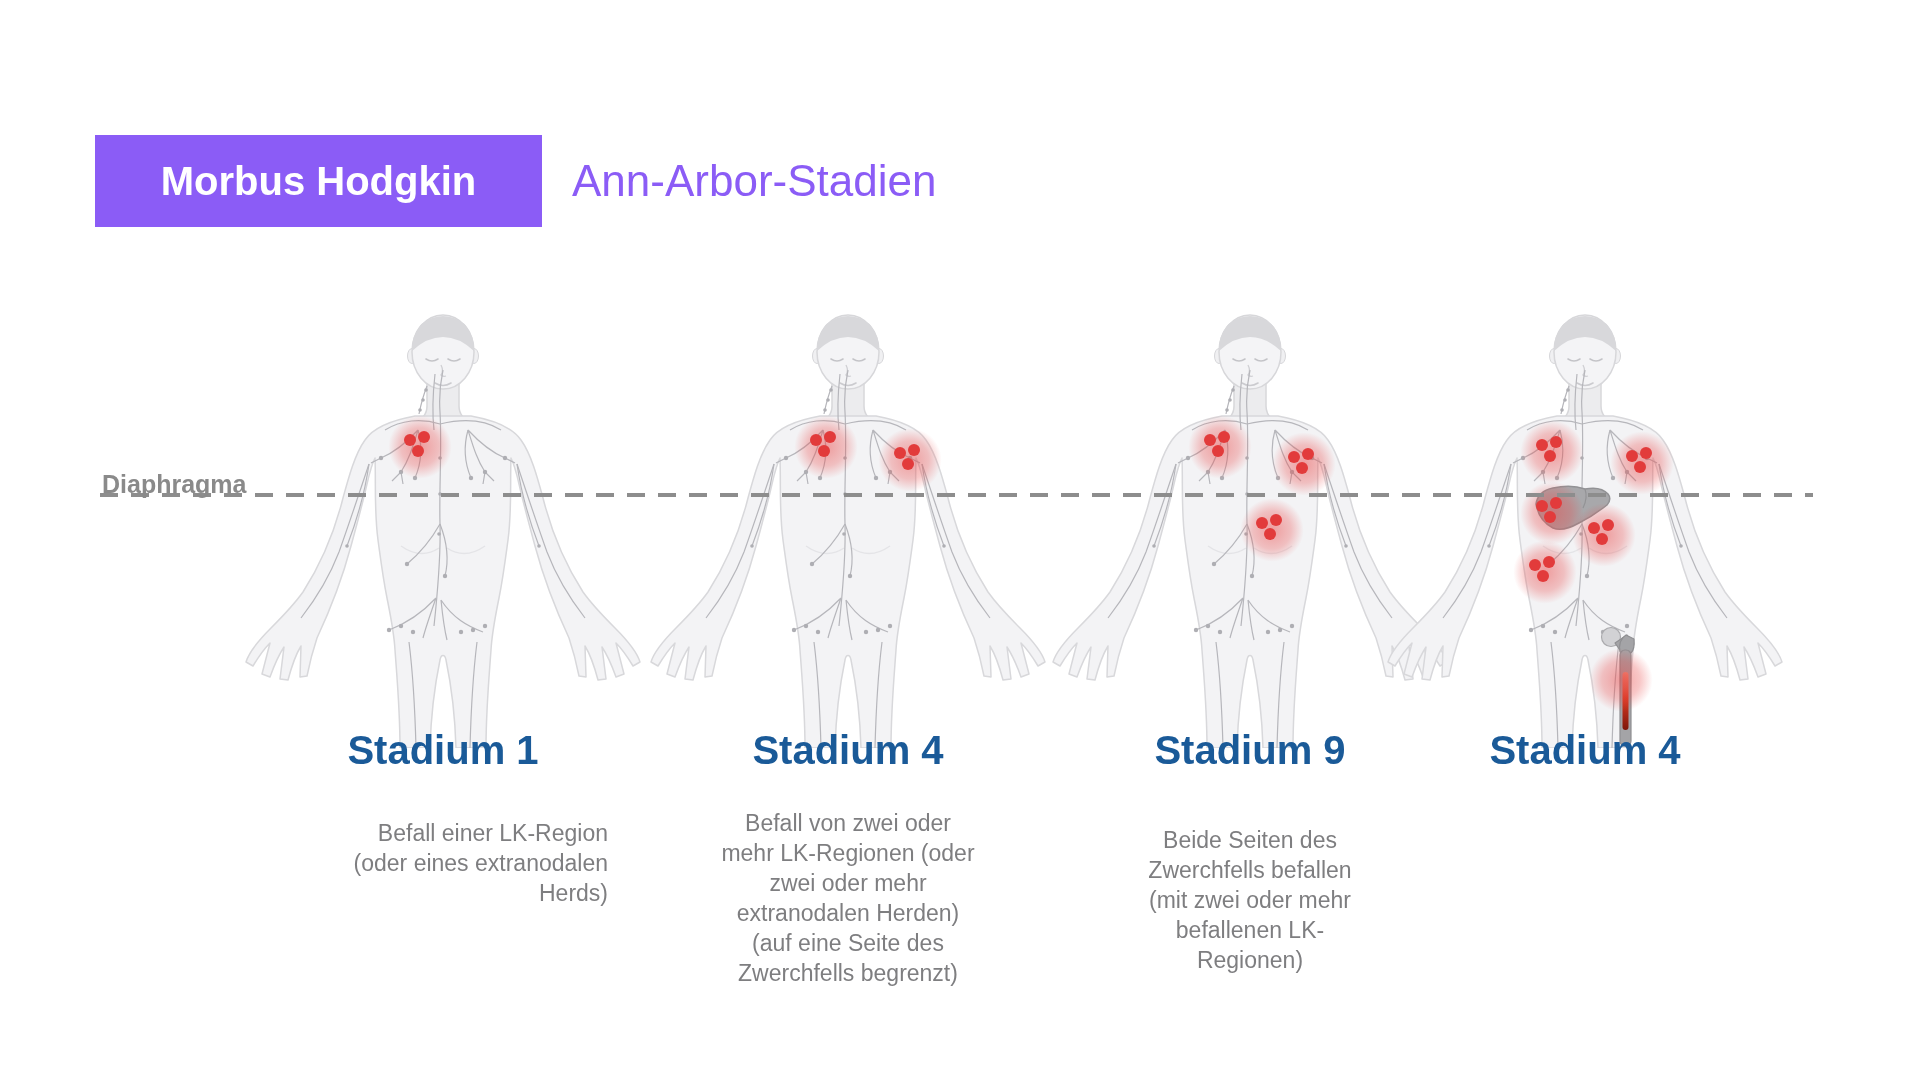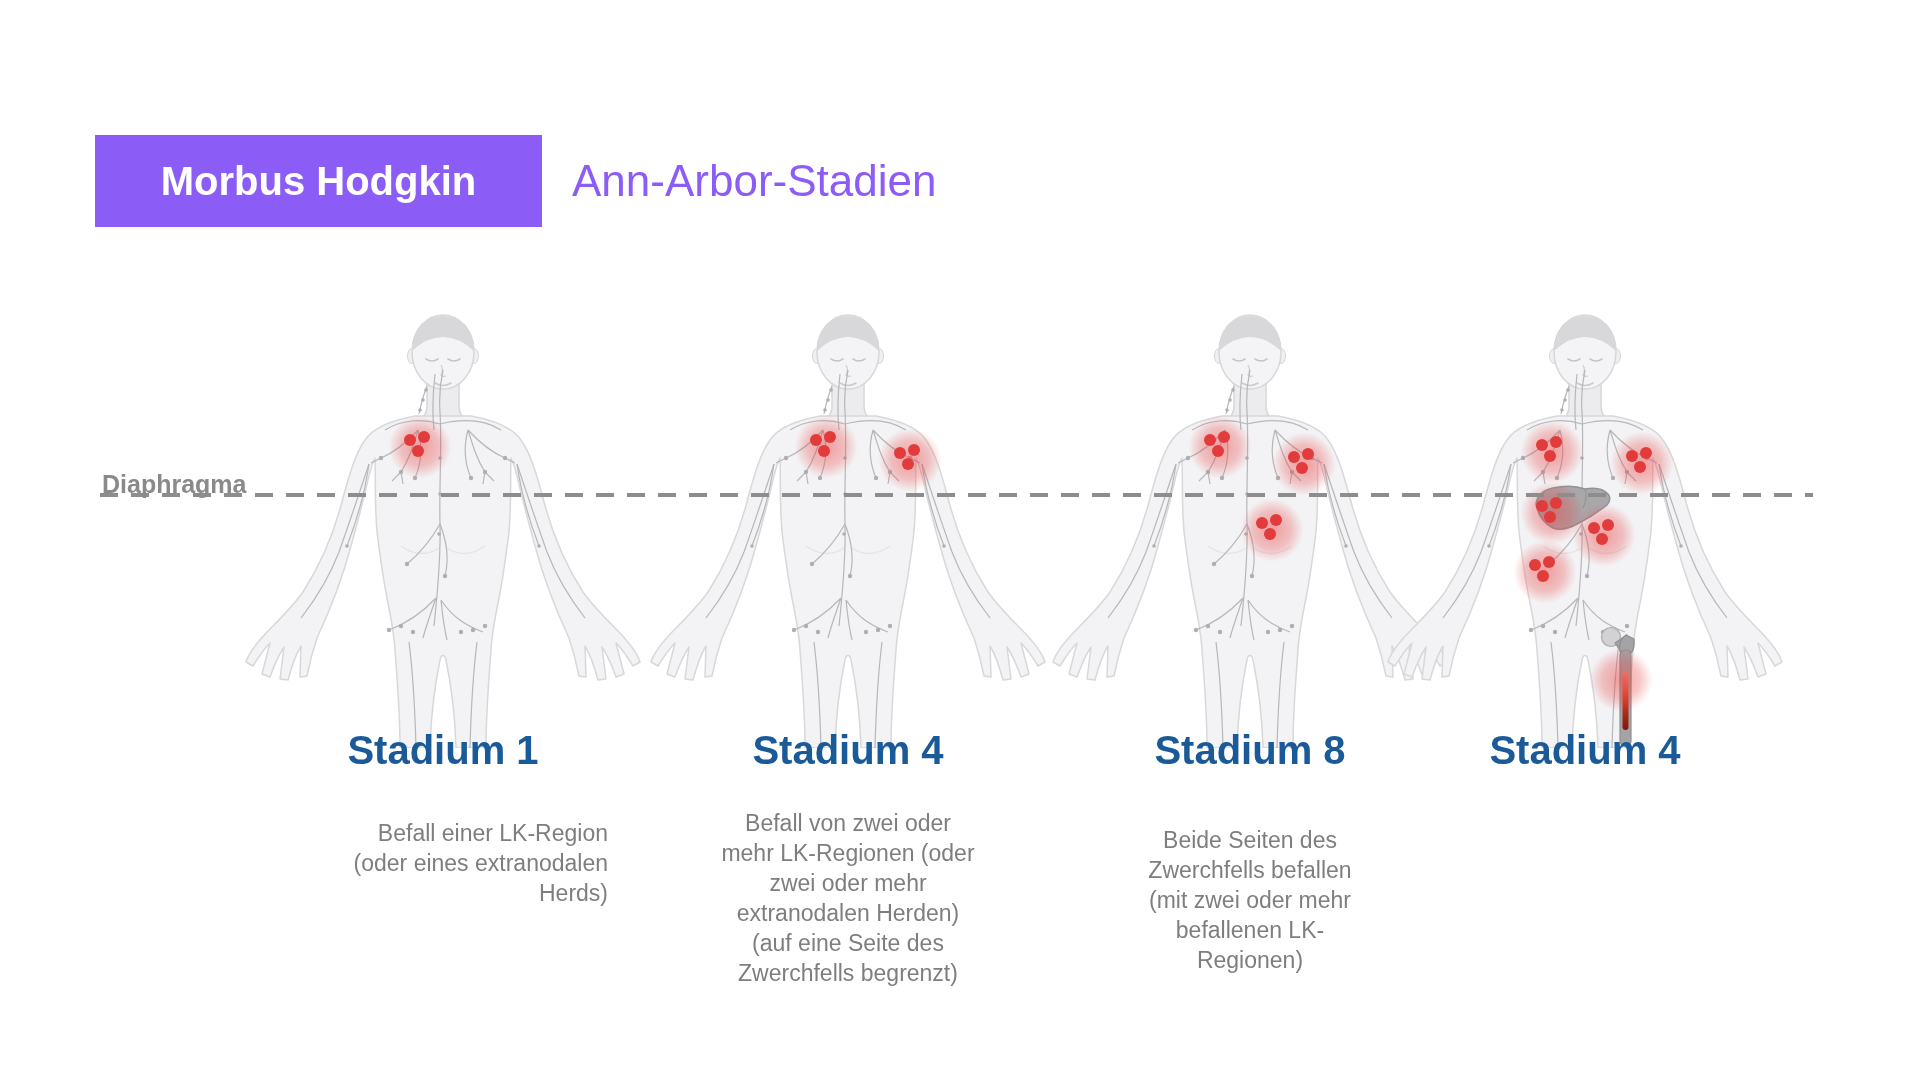--- a/index.html
+++ b/index.html
@@ -244,21 +244,21 @@
             <div class="dot" style="background: rgb(226, 59, 59); left: 24px; top: 30px;"></div>
           </div>
           <div class="spot" style="left: 222px; top: 222px;">
             <div class="glow"></div>
             <div class="dot" style="background: rgb(226, 59, 59); left: 16px; top: 19px;"></div>
             <div class="dot" style="background: rgb(226, 59, 59); left: 30px; top: 16px;"></div>
             <div class="dot" style="background: rgb(226, 59, 59); left: 24px; top: 30px;"></div>
           </div>
         </div>
     </div>
-    <h2 style="color: rgb(26, 90, 152);">Stadium 8</h2>
+    <h2 style="color: rgb(26, 90, 152);">Stadium 9</h2>
     <p style="color: rgb(126, 126, 128);">Beide Seiten des
 Zwerchfells befallen
 (mit zwei oder mehr
 befallenen LK-
 Regionen)</p>
   </section>
 
   <section class="stage">
     <div class="figure">
       <svg class="body" viewBox="0 0 400 440">

